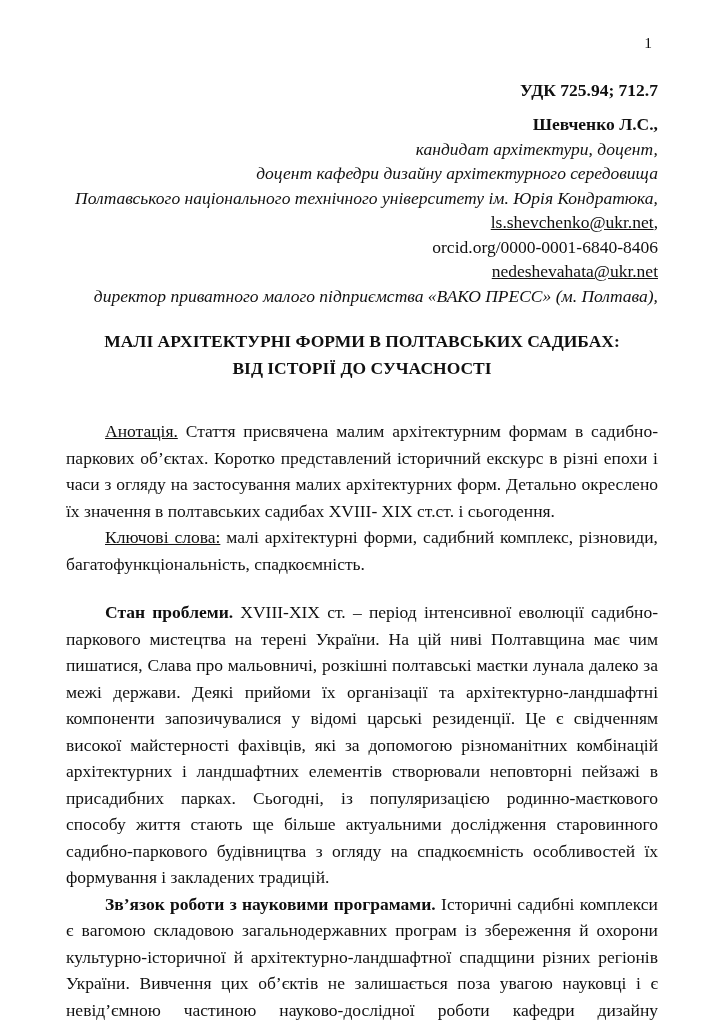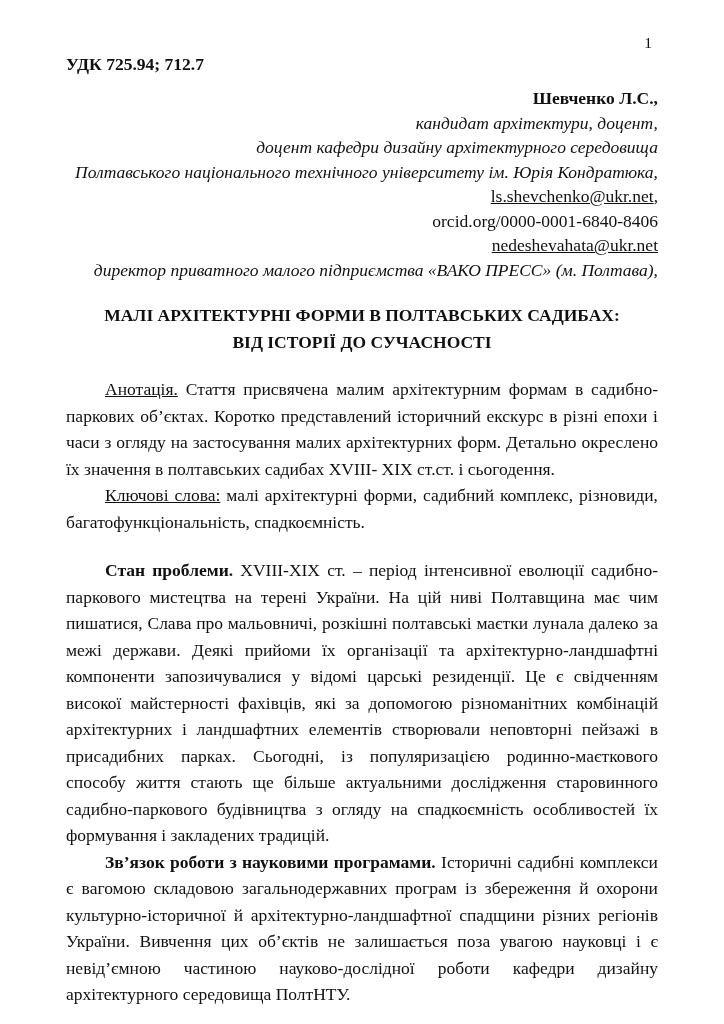--- a/index.html
+++ b/index.html
@@ -16,22 +16,24 @@
     padding: 34px 66px 0 66px;
     overflow: hidden;
   }
   .page-number {
     text-align: right;
     font-size: 15.5px;
     line-height: 18px;
     padding-right: 6px;
   }
   .udc {
+    margin-top: 26px;
     font-weight: bold;
     line-height: 24px;
+    text-align: right;
   }
   .byline {
     margin-top: 10px;
     text-align: right;
     line-height: 24.5px;
   }
   .byline-line { white-space: nowrap; }
   .bold { font-weight: bold; }
   .italic { font-style: italic; text-align: right; }
   .u { text-decoration: underline; }
@@ -39,21 +41,21 @@
     margin-top: 20px;
     text-align: center;
     font-weight: bold;
     line-height: 27px;
   }
   .para {
     text-align: justify;
     text-indent: 39px;
     line-height: 26.5px;
   }
-  .abstract-block { margin-top: 20px; }
+  .abstract-block { margin-top: 36px; }
   .body-block { margin-top: 22px; }
   .lead { font-weight: bold; }
 </style>
 </head>
 <body>
 
 <div class="page">
 
   <div class="page-number">1</div>
 

